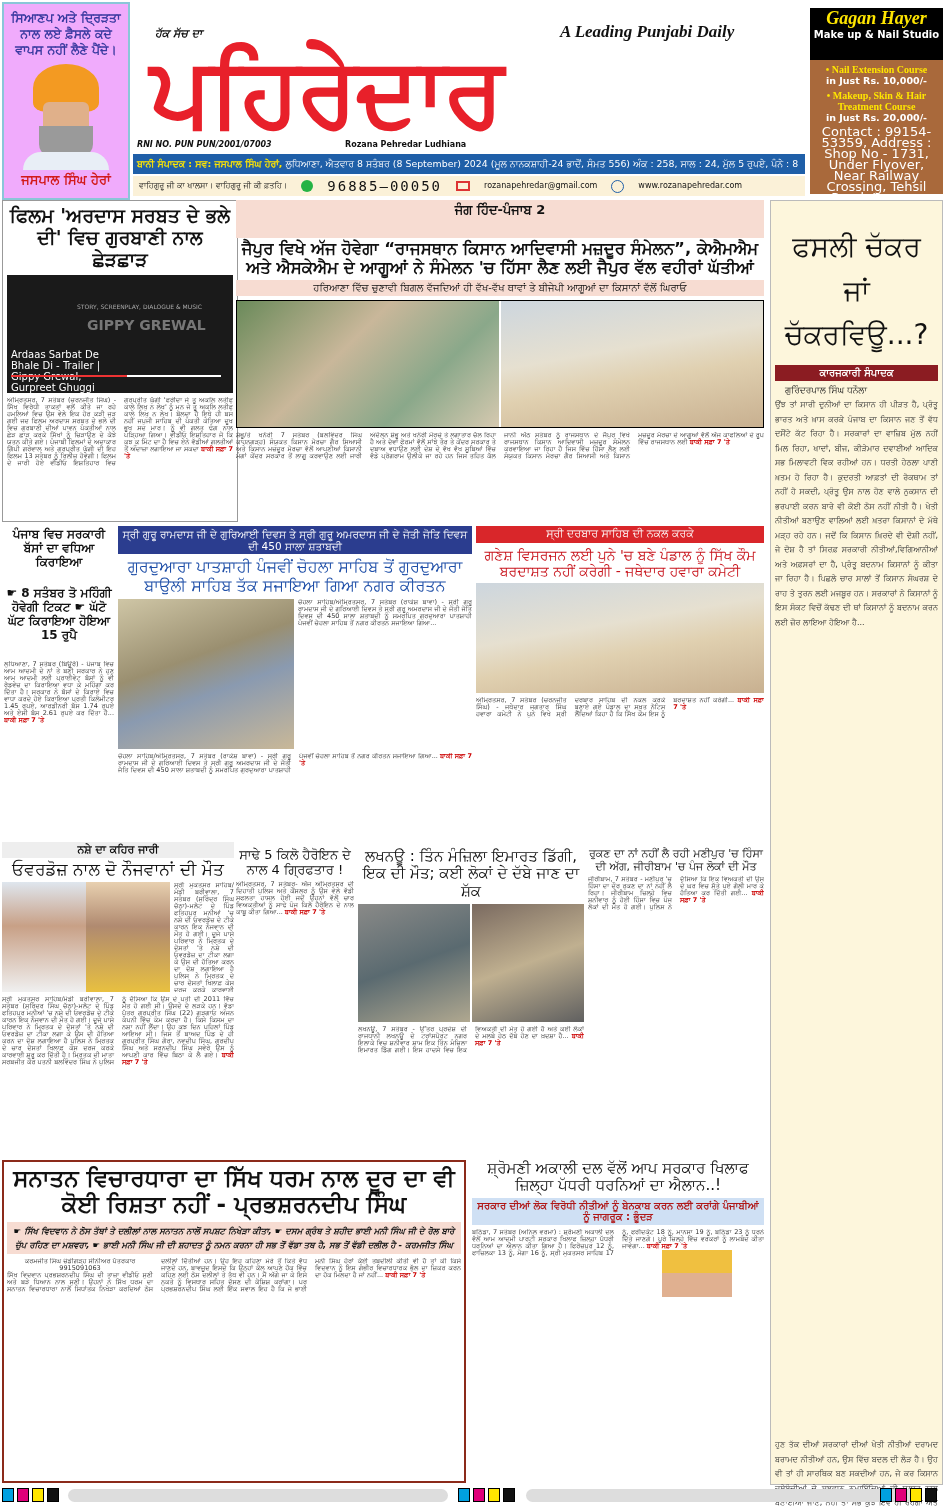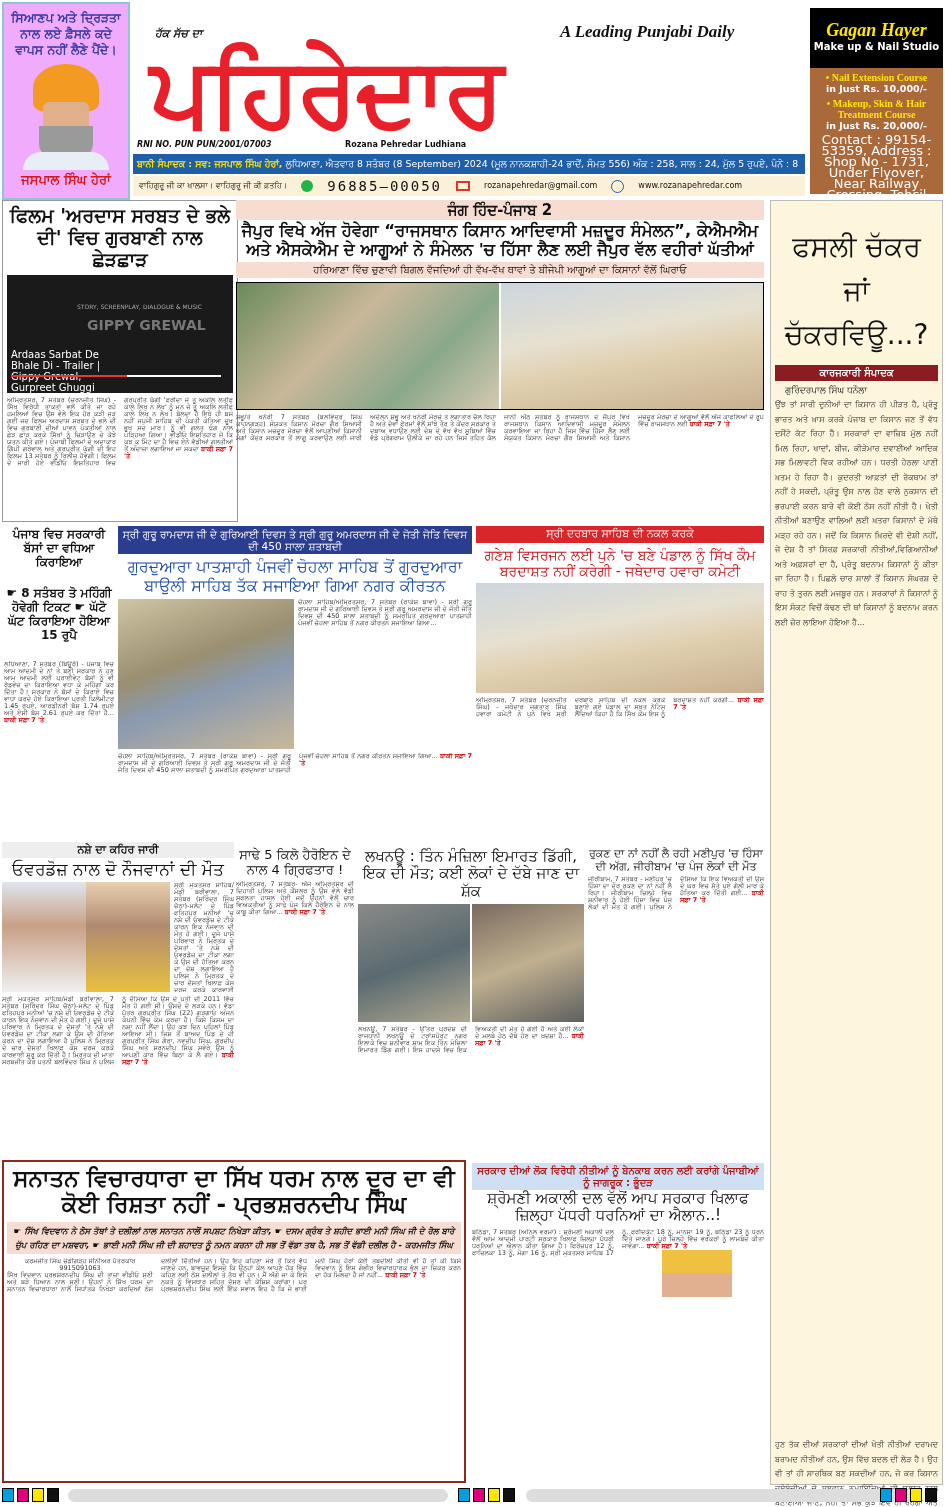--- a/index.html
+++ b/index.html
@@ -19,21 +19,21 @@
 .rni{left:137px;top:140px;font-size:8px;font-style:italic;font-weight:bold}
 .rozana{left:345px;top:140px;font-size:8px;font-weight:bold}
 .bar-blue{left:133px;top:154px;width:672px;height:20px;background:#1f5fa8;color:#fff;font-size:9.4px;line-height:20px;padding-left:4px;white-space:nowrap;overflow:hidden}
 .bar-blue .ed{color:#ffe600;font-weight:bold}
 .bar-cream{left:133px;top:176px;width:672px;height:20px;background:#fbf1d8;font-size:8px;line-height:20px;display:flex;align-items:center;gap:14px;padding-left:6px;white-space:nowrap}
 .bar-cream .ph{font-size:14px;letter-spacing:2px;font-family:"DejaVu Sans Mono",monospace}
 .wa{display:inline-block;width:12px;height:12px;border-radius:50%;background:#25b345}
 .mail{display:inline-block;width:14px;height:10px;border:2px solid #d33;border-top-color:#d33;position:relative}
 .globe{display:inline-block;width:13px;height:13px;border:1.5px solid #1f5fa8;border-radius:50%}
 .hdr-ad-right{left:810px;top:8px;width:133px;height:186px;background:#a9693b;color:#fff;text-align:center;overflow:hidden}
-.hdr-ad-right .top{background:#000;height:60px;padding-top:12px}
+.hdr-ad-right .top{background:#000;height:52px;padding-top:0}
 .hdr-ad-right .brand{color:#ffe600;font-family:"Liberation Serif",serif;font-style:italic;font-weight:bold;font-size:18px}
 .hdr-ad-right .sub{font-size:10px;font-weight:bold}
 .hdr-ad-right .c1{color:#ffe600;font-family:"Liberation Serif",serif;font-weight:bold;font-size:10px;margin-top:4px}
 .hdr-ad-right .p{font-size:9.5px;font-weight:bold}
 .hdr-ad-right .ct{font-size:13px;padding:3px;line-height:11px}
 .box{border:1px solid #999}
 .h-big{font-weight:bold;text-align:center;line-height:1.15}
 .txt{font-size:6.5px;line-height:7px;color:#333;text-align:justify}
 .cols2{column-count:2;column-gap:8px}
 .cols4{column-count:4;column-gap:8px}
@@ -99,21 +99,21 @@
     <div style="position:absolute;top:42px;left:80px;font-size:14px;color:#777;font-weight:bold">GIPPY GREWAL</div>
     <div style="position:absolute;top:74px;left:4px;width:100px;font-size:10px;color:#fff">Ardaas Sarbat De Bhale Di - Trailer | Gippy Grewal, Gurpreet Ghuggi</div>
     <div style="position:absolute;top:100px;left:4px;width:210px;height:2px;background:#fff">
         <div style="width:55%;height:2px;background:#e33"></div>
       </div>
   </div>
   <div class="txt cols2" style="margin-top:4px;height:150px;overflow:hidden"><span>ਅੰਮ੍ਰਿਤਸਰ, 7 ਸਤੰਬਰ (ਚਰਨਜੀਤ ਸਿੰਘ) - ਸਿੱਖ ਵਿਰੋਧੀ ਤਾਕਤਾਂ ਵਲੋਂ ਕੀਤੇ ਜਾ ਰਹੇ ਹਮਲਿਆਂ ਵਿਚ ਉਸ ਵੇਲੇ ਇਕ ਹੋਰ ਕੜੀ ਜੁੜ ਗਈ ਜਦ ਫਿਲਮ ਅਰਦਾਸ ਸਰਬਤ ਦੇ ਭਲੇ ਦੀ ਵਿਚ ਗੁਰਬਾਣੀ ਦੀਆਂ ਪਾਵਨ ਪੰਕਤੀਆਂ ਨਾਲ ਛੇੜ ਛਾੜ ਕਰਕੇ ਸਿੱਖਾਂ ਨੂੰ ਚਿੜਾਉਣ ਦੇ ਕੋਝੇ ਯਤਨ ਕੀਤੇ ਗਏ। ਪੰਜਾਬੀ ਫਿਲਮਾਂ ਦੇ ਅਦਾਕਾਰ ਗਿੱਪੀ ਗਰੇਵਾਲ ਅਤੇ ਗੁਰਪ੍ਰੀਤ ਘੁੱਗੀ ਦੀ ਇਹ ਫਿਲਮ 13 ਸਤੰਬਰ ਨੂੰ ਰਿਲੀਜ਼ ਹੋਵੇਗੀ। ਫਿਲਮ ਦੇ ਜਾਰੀ ਹੋਏ ਵੀਡੀਓ ਇਸ਼ਤਿਹਾਰ ਵਿਚ ਗੁਰਪ੍ਰੀਤ ਘੁੱਗੀ 'ਫਰੀਦਾ ਜੇ ਤੂ ਅਕਲਿ ਲਤੀਫੁ ਕਾਲੇ ਲਿਖੁ ਨ ਲੇਖ' ਨੂੰ ਮਨ ਜੇ ਤੂ ਅਕਲਿ ਲਤੀਫੁ ਕਾਲੇ ਲਿਖੁ ਨ ਲੇਖ। ਬੋਲਦਾ ਹੈ ਇਥੇ ਹੀ ਬਸ ਨਹੀਂ ਜਪੁਜੀ ਸਾਹਿਬ ਦੀ ਪੰਕਤੀ ਕੇਤਿਆ ਦੂਖ ਭੂਖ ਸਦ ਮਾਰ। ਨੂੰ ਵੀ ਗਲਤ ਢੰਗ ਨਾਲ ਪੜ੍ਹਿਆ ਗਿਆ। ਵੀਡੀਓ ਇਸ਼ਤਿਹਾਰ ਜੋ ਕਿ ਕੁਝ ਕੁ ਮਿੰਟ ਦਾ ਹੈ ਵਿਚ ਏਨੇ ਵੱਡੀਆਂ ਗਲਤੀਆਂ ਤੋਂ ਅੰਦਾਜ਼ਾ ਲਗਾਇਆ ਜਾ ਸਕਦਾ</span> <span class="more">ਬਾਕੀ ਸਫ਼ਾ 7 'ਤੇ</span></div>
 </div>
 
 <div class="abs" style="left:236px;top:200px;width:528px;height:320px">
-  <div class="h-big pink-band" style="font-size:15px;height:20px;line-height:20px">ਜੰਗ ਹਿੰਦ-ਪੰਜਾਬ 2</div>
+  <div class="h-big pink-band" style="font-size:13px;height:38px;line-height:20px">ਜੰਗ ਹਿੰਦ-ਪੰਜਾਬ 2</div>
   <div class="h-big" style="font-size:16.5px;margin:2px 0">ਜੈਪੁਰ ਵਿਖੇ ਅੱਜ ਹੋਵੇਗਾ “ਰਾਜਸਥਾਨ ਕਿਸਾਨ ਆਦਿਵਾਸੀ ਮਜ਼ਦੂਰ ਸੰਮੇਲਨ”, ਕੇਐਮਐਮ ਅਤੇ ਐਸਕੇਐਮ ਦੇ ਆਗੂਆਂ ਨੇ ਸੰਮੇਲਨ 'ਚ ਹਿੱਸਾ ਲੈਣ ਲਈ ਜੈਪੁਰ ਵੱਲ ਵਹੀਰਾਂ ਘੱਤੀਆਂ</div>
   <div class="h-big pink-band" style="font-size:10px;height:16px;line-height:16px;font-weight:normal">ਹਰਿਆਣਾ ਵਿੱਚ ਚੁਣਾਵੀ ਬਿਗਲ ਵੱਜਦਿਆਂ ਹੀ ਵੱਖ-ਵੱਖ ਥਾਵਾਂ ਤੇ ਬੀਜੇਪੀ ਆਗੂਆਂ ਦਾ ਕਿਸਾਨਾਂ ਵੱਲੋਂ ਘਿਰਾਓ</div>
   <div style="display:flex;gap:2px;margin-top:4px;height:128px;border:1px solid #000">
     <div class="photo" style="flex:1"></div>
     <div class="photo3" style="flex:1"></div>
   </div>
   <div class="txt cols4" style="margin-top:4px;height:60px;overflow:hidden"><span>ਸ਼ੰਭੂ/ਤੇ ਖਨੌਰੀ 7 ਸਤੰਬਰ (ਬਲਵਿੰਦਰ ਸਿੰਘ ਕਾਹਨਗੜ੍ਹ) ਸੰਯੁਕਤ ਕਿਸਾਨ ਮੋਰਚਾ ਗੈਰ ਸਿਆਸੀ ਅਤੇ ਕਿਸਾਨ ਮਜ਼ਦੂਰ ਮੋਰਚਾ ਵੱਲੋਂ ਆਪਣੀਆਂ ਕਿਸਾਨੀ ਮੰਗਾਂ ਕੇਂਦਰ ਸਰਕਾਰ ਤੋਂ ਲਾਗੂ ਕਰਵਾਉਣ ਲਈ ਜਾਰੀ ਅੰਦੋਲਨ ਸ਼ੰਭੂ ਅਤੇ ਖਨੌਰੀ ਮੋਰਚੇ ਤੇ ਲਗਾਤਾਰ ਚੱਲ ਰਿਹਾ ਹੈ ਅਤੇ ਦੋਵਾਂ ਫੋਰਮਾਂ ਵੱਲੋਂ ਸਾਂਝੇ ਤੌਰ ਤੇ ਕੇਂਦਰ ਸਰਕਾਰ ਤੇ ਦਬਾਅ ਵਧਾਉਣ ਲਈ ਦੇਸ਼ ਦੇ ਵੱਖ ਵੱਖ ਸੂਬਿਆਂ ਵਿੱਚ ਵੱਡੇ ਪ੍ਰੋਗਰਾਮ ਉਲੀਕੇ ਜਾ ਰਹੇ ਹਨ ਜਿਸ ਤਹਿਤ ਕੱਲ ਜਾਨੀ ਅੱਠ ਸਤੰਬਰ ਨੂੰ ਰਾਜਸਥਾਨ ਦੇ ਜੈਪੁਰ ਵਿਖੇ ਰਾਜਸਥਾਨ ਕਿਸਾਨ ਆਦਿਵਾਸੀ ਮਜ਼ਦੂਰ ਸੰਮੇਲਨ ਕਰਵਾਇਆ ਜਾ ਰਿਹਾ ਹੈ ਜਿਸ ਵਿੱਚ ਹਿੱਸਾ ਲੈਣ ਲਈ ਸੰਯੁਕਤ ਕਿਸਾਨ ਮੋਰਚਾ ਗੈਰ ਸਿਆਸੀ ਅਤੇ ਕਿਸਾਨ ਮਜ਼ਦੂਰ ਮੋਰਚਾ ਦੇ ਆਗੂਆਂ ਵੱਲੋਂ ਅੱਜ ਕਾਫਲਿਆਂ ਦੇ ਰੂਪ ਵਿੱਚ ਰਾਜਸਥਾਨ ਲਈ</span> <span class="more">ਬਾਕੀ ਸਫ਼ਾ 7 'ਤੇ</span></div>
 </div>
 
 <div class="abs" style="left:770px;top:200px;width:173px;height:1285px;background:#fdf6dc;border:1px solid #bbb;padding:4px">
@@ -183,22 +183,22 @@
   <div class="h-big" style="font-size:23px">ਸਨਾਤਨ ਵਿਚਾਰਧਾਰਾ ਦਾ ਸਿੱਖ ਧਰਮ ਨਾਲ ਦੂਰ ਦਾ ਵੀ ਕੋਈ ਰਿਸ਼ਤਾ ਨਹੀਂ - ਪ੍ਰਭਸ਼ਰਨਦੀਪ ਸਿੰਘ</div>
   <div class="pink-band" style="font-size:8.5px;font-style:italic;font-weight:bold;text-align:center;line-height:14px;padding:2px;margin-top:4px">☛ ਸਿੱਖ ਵਿਦਵਾਨ ਨੇ ਠੋਸ ਤੱਥਾਂ ਤੇ ਦਲੀਲਾਂ ਨਾਲ ਸਨਾਤਨ ਨਾਲੋਂ ਸਪਸ਼ਟ ਨਿਖੇੜਾ ਕੀਤਾ, ☛ ਦਸਮ ਗ੍ਰੰਥ ਤੇ ਸ਼ਹੀਦ ਭਾਈ ਮਨੀ ਸਿੰਘ ਜੀ ਦੇ ਰੋਲ ਬਾਰੇ ਚੁੱਪ ਰਹਿਣ ਦਾ ਮਸ਼ਵਰਾ, ☛ ਭਾਈ ਮਨੀ ਸਿੰਘ ਜੀ ਦੀ ਸ਼ਹਾਦਤ ਨੂੰ ਨਮਨ ਕਰਨਾ ਹੀ ਸਭ ਤੋਂ ਵੱਡਾ ਤਥ ਹੈ, ਸਭ ਤੋਂ ਵੱਡੀ ਦਲੀਲ ਹੈ - ਕਰਮਜੀਤ ਸਿੰਘ</div>
   <div class="cols3 txt" style="margin-top:4px;height:165px;overflow:hidden">
     <div style="text-align:center">ਕਰਮਜੀਤ ਸਿੰਘ ਚੰਡੀਗੜ੍ਹ ਸੀਨੀਅਰ ਪੱਤਰਕਾਰ</div>
     <div style="text-align:center">9915091063</div>
     <span>ਸਿੱਖ ਵਿਦਵਾਨ ਪ੍ਰਭਸ਼ਰਨਦੀਪ ਸਿੰਘ ਦੀ ਤਾਜ਼ਾ ਵੀਡੀਓ ਸੁਣੀ ਅਤੇ ਬੜੇ ਧਿਆਨ ਨਾਲ ਸੁਣੀ। ਉਹਨਾਂ ਨੇ ਸਿੱਖ ਧਰਮ ਦਾ ਸਨਾਤਨ ਵਿਚਾਰਧਾਰਾ ਨਾਲੋਂ ਸਿਧਾਂਤਕ ਨਿਖੇੜਾ ਕਰਦਿਆਂ ਠੋਸ ਦਲੀਲਾਂ ਦਿੱਤੀਆਂ ਹਨ। ਉਹ ਇਹ ਕਹਿਣਾ ਮੇਰੇ ਤੋਂ ਕਿਤੇ ਵੱਧ ਜਾਣਦੇ ਹਨ, ਬਾਵਜੂਦ ਇਸਦੇ ਕਿ ਉਨ੍ਹਾਂ ਕੋਲ ਆਪਣੇ ਹੱਕ ਵਿੱਚ ਕਹਿਣ ਲਈ ਠੋਸ ਦਲੀਲਾਂ ਤੇ ਤੱਥ ਵੀ ਹਨ। ਮੈਂ ਅੱਗੇ ਜਾ ਕੇ ਇਸੇ ਨੁਕਤੇ ਨੂੰ ਵਿਸਥਾਰ ਸਹਿਤ ਦੱਸਣ ਦੀ ਕੋਸ਼ਿਸ਼ ਕਰਾਂਗਾ। ਪਰ ਪ੍ਰਭਸ਼ਰਨਦੀਪ ਸਿੰਘ ਲਈ ਇੱਕ ਸਵਾਲ ਇਹ ਹੈ ਕਿ ਜੇ ਭਾਈ ਮਨੀ ਸਿੰਘ ਹੋਰਾਂ ਕੋਈ ਤਬਦੀਲੀ ਕੀਤੀ ਵੀ ਹੈ ਤਾਂ ਕੀ ਕਿਸੇ ਵਿਦਵਾਨ ਨੂੰ ਇਸ ਗੰਭੀਰ ਵਿਚਾਰਧਾਰਕ ਭੁੱਲ ਦਾ ਜ਼ਿਕਰ ਕਰਨ ਦਾ ਹੱਕ ਮਿਲਦਾ ਹੈ ਜਾਂ ਨਹੀਂ...</span> <span class="more">ਬਾਕੀ ਸਫ਼ਾ 7 'ਤੇ</span>
   </div>
 </div>
 
 <div class="abs" style="left:472px;top:1160px;width:292px;height:323px">
+  <div class="h-big" style="font-size:15px;font-weight:normal">ਸ਼੍ਰੋਮਣੀ ਅਕਾਲੀ ਦਲ ਵੱਲੋਂ ਆਪ ਸਰਕਾਰ ਖਿਲਾਫ ਜ਼ਿਲ੍ਹਾ ਪੱਧਰੀ ਧਰਨਿਆਂ ਦਾ ਐਲਾਨ..!</div>
   <div class="h-big" style="background:#cfe0f4;color:#b01818;font-size:10px;padding:2px;margin-top:3px">ਸਰਕਾਰ ਦੀਆਂ ਲੋਕ ਵਿਰੋਧੀ ਨੀਤੀਆਂ ਨੂੰ ਬੇਨਕਾਬ ਕਰਨ ਲਈ ਕਰਾਂਗੇ ਪੰਜਾਬੀਆਂ ਨੂੰ ਜਾਗਰੂਕ : ਭੂੰਦੜ</div>
-  <div class="h-big" style="font-size:15px;font-weight:normal">ਸ਼੍ਰੋਮਣੀ ਅਕਾਲੀ ਦਲ ਵੱਲੋਂ ਆਪ ਸਰਕਾਰ ਖਿਲਾਫ ਜ਼ਿਲ੍ਹਾ ਪੱਧਰੀ ਧਰਨਿਆਂ ਦਾ ਐਲਾਨ..!</div>
   <div style="display:flex;gap:4px;margin-top:4px">
     <div class="txt cols2" style="flex:1;height:240px;overflow:hidden"><span>ਬਠਿੰਡਾ, 7 ਸਤੰਬਰ (ਅਨਿਲ ਵਰਮਾ) : ਸ਼੍ਰੋਮਣੀ ਅਕਾਲੀ ਦਲ ਵੱਲੋਂ ਆਮ ਆਦਮੀ ਪਾਰਟੀ ਸਰਕਾਰ ਖਿਲਾਫ ਜ਼ਿਲ੍ਹਾ ਪੱਧਰੀ ਧਰਨਿਆਂ ਦਾ ਐਲਾਨ ਕੀਤਾ ਗਿਆ ਹੈ। ਫਿਰੋਜ਼ਪੁਰ 12 ਨੂੰ, ਫਾਜ਼ਿਲਕਾ 13 ਨੂੰ, ਮੋਗਾ 16 ਨੂੰ, ਸ੍ਰੀ ਮੁਕਤਸਰ ਸਾਹਿਬ 17 ਨੂੰ, ਫਰੀਦਕੋਟ 18 ਨੂੰ, ਮਾਨਸਾ 19 ਨੂੰ, ਬਠਿੰਡਾ 23 ਨੂੰ ਧਰਨੇ ਦਿੱਤੇ ਜਾਣਗੇ। ਪੂਰੇ ਜ਼ਿਲ੍ਹੇ ਵਿੱਚ ਵਰਕਰਾਂ ਨੂੰ ਲਾਮਬੰਦ ਕੀਤਾ ਜਾਵੇਗਾ...</span> <span class="more">ਬਾਕੀ ਸਫ਼ਾ 7 'ਤੇ</span></div>
   </div>
   <div style="position:absolute;left:190px;top:90px;width:70px;height:78px;background:linear-gradient(180deg,#f0c040 0 30%,#e0b090 30% 60%,#fff 60%)"></div>
 </div>
 
 <div class="cmyk" style="left:2px">
     <span style="background:#00a0e0"></span>
     <span style="background:#e0007a"></span>
     <span style="background:#ffe600"></span>

